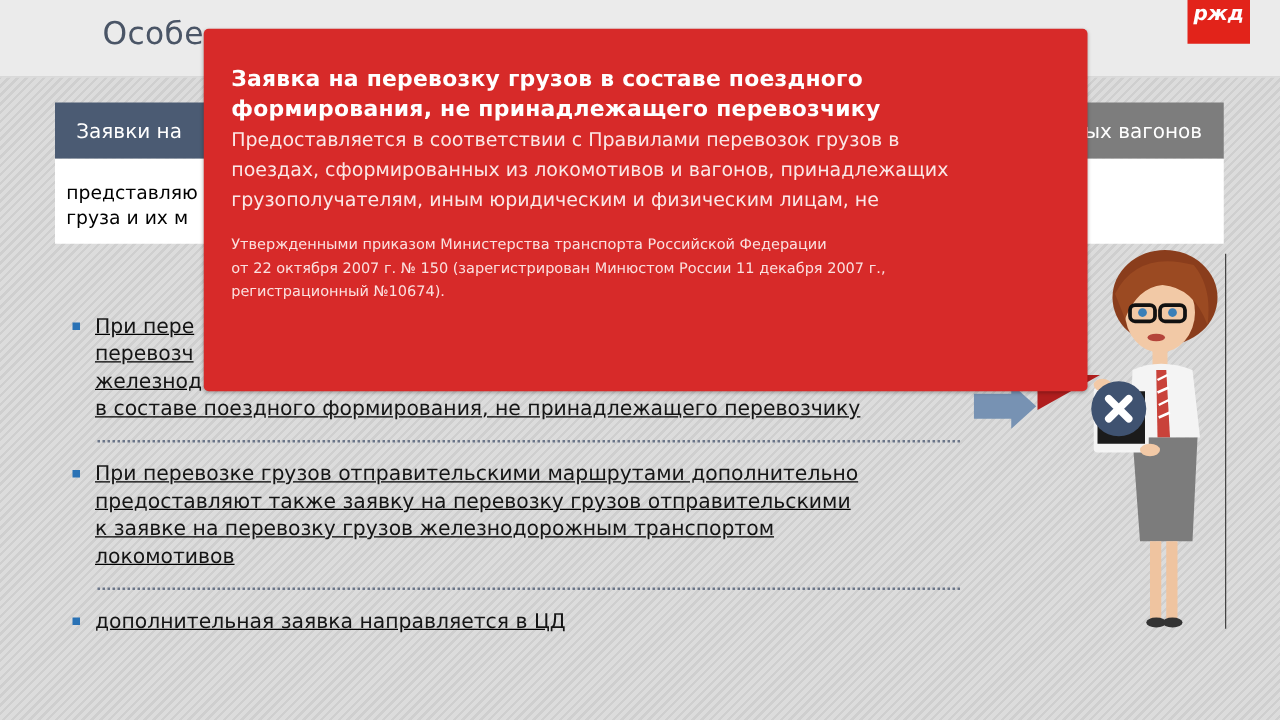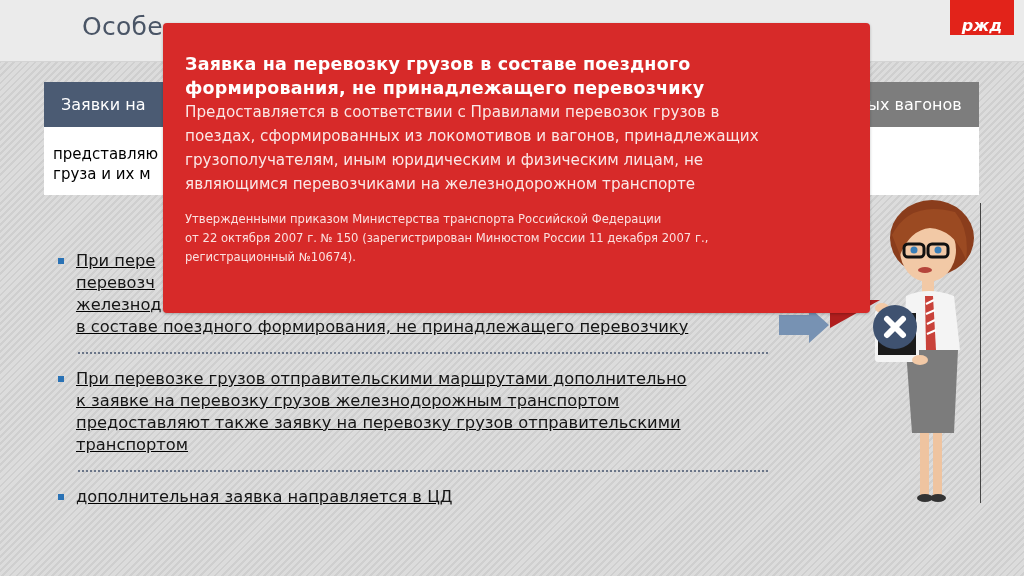--- a/index.html
+++ b/index.html
@@ -12,23 +12,23 @@
     .header {
       position: absolute; left: 0; top: 0; width: 1024px; height: 62px;
       background: #ebebeb;
       border-bottom: 1px solid #d4d4d4;
     }
     .page-title {
       position: absolute; left: 82px; top: 12px;
       font-size: 25px; color: #4a5566; letter-spacing: 0.3px;
     }
     .logo {
-      position: absolute; left: 950px; top: 0; width: 64px; height: 35px;
+      position: absolute; left: 950px; top: 0; width: 50px; height: 35px;
       background: #e2231a;
-      display: flex; align-items: flex-end; justify-content: center;
+      display: flex; align-items: flex-start; justify-content: center;
     }
     .tab-left {
       position: absolute; left: 44px; top: 82px; width: 140px; height: 45px;
       background: #4b5b73; color: #fff;
       font-size: 16px; padding: 13px 0 0 17px; white-space: nowrap; overflow: hidden;
     }
     .tab-right {
       position: absolute; left: 860px; top: 82px; width: 119px; height: 45px;
       background: #7d7d7d; color: #fff;
       font-size: 16px; padding: 13px 0 0 0; white-space: nowrap; overflow: hidden;
@@ -115,23 +115,23 @@
     <span class="dot"></span>
     <div>При пере</div>
     <div>перевозч</div>
     <div>железнод</div>
     <div>в составе поездного формирования, не принадлежащего перевозчику</div>
   </div>
   <div class="sep"></div>
   <div class="bullet">
     <span class="dot"></span>
     <div>При перевозке грузов отправительскими маршрутами дополнительно</div>
+    <div>предоставляют также заявку на перевозку грузов отправительскими</div>
     <div>к заявке на перевозку грузов железнодорожным транспортом</div>
-    <div>предоставляют также заявку на перевозку грузов отправительскими</div>
-    <div>транспортом</div>
+    <div>локомотивов</div>
   </div>
   <div class="sep"></div>
   <div class="bullet">
     <span class="dot"></span>
     <div>дополнительная заявка направляется в ЦД</div>
   </div>
 </div>
 
 <div class="arrow">
   <svg width="52" height="42" viewBox="0 0 52 42">
@@ -189,20 +189,19 @@
 
 <div class="popup">
   <div class="popup-title">
     <div>Заявка на перевозку грузов в составе поездного</div>
     <div>формирования, не принадлежащего перевозчику</div>
   </div>
   <div class="popup-body">
     <div>Предоставляется в соответствии с Правилами перевозок грузов в</div>
     <div>поездах, сформированных из локомотивов и вагонов, принадлежащих</div>
     <div>грузополучателям, иным юридическим и физическим лицам, не</div>
-    <div>являющимся перевозчиками на железнодорожном транспорте</div>
   </div>
   <div class="popup-note">
     <div>Утвержденными приказом Министерства транспорта Российской Федерации</div>
     <div>от 22 октября 2007 г. № 150 (зарегистрирован Минюстом России 11 декабря 2007 г.,</div>
     <div>регистрационный №10674).</div>
   </div>
 </div>
 
 </body></html>

